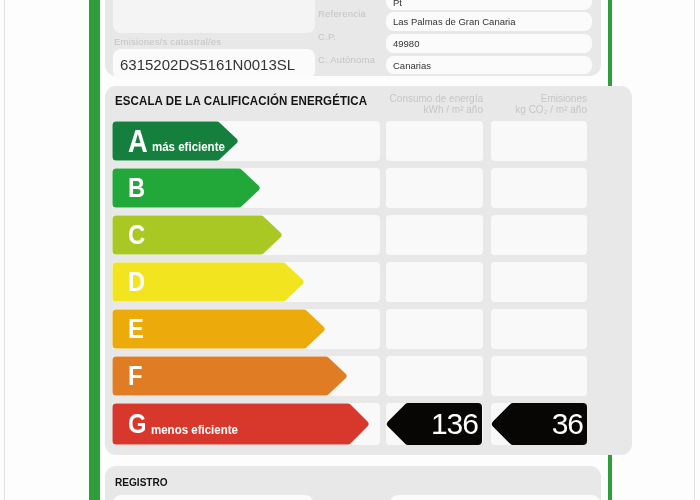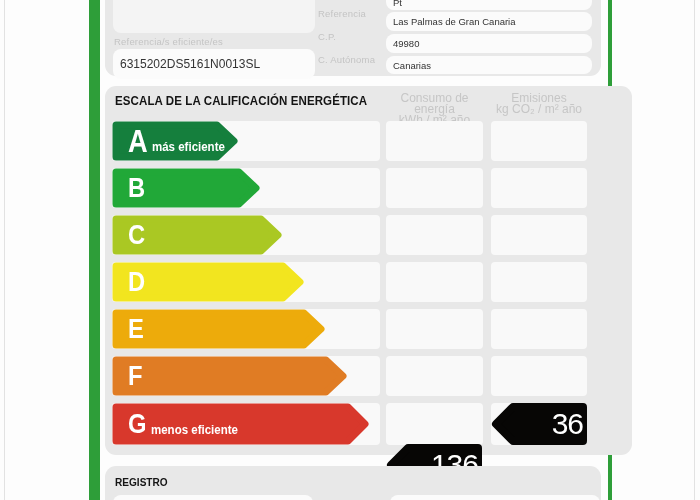--- a/index.html
+++ b/index.html
@@ -6,21 +6,21 @@
   .page{position:relative;width:700px;height:500px;overflow:hidden;background:#fdfdfd;
         font-family:"Liberation Sans", sans-serif;}
   .edge-line{position:absolute;top:0;bottom:0;width:1px;background:#e2e2e2;}
   .green-bar{position:absolute;top:0;bottom:0;background:#2e9e39;}
   .panel{position:absolute;background:#e8e8e8;border-radius:11px;}
   .whitebox{position:absolute;background:#fbfbfb;border-radius:8px;box-sizing:border-box;}
   .fieldlabel{position:absolute;color:#c4c4c4;font-size:9.5px;letter-spacing:.2px;}
   .fieldvalue{display:flex;align-items:center;padding-left:7px;font-size:9.5px;color:#333;}
   .scale-title{position:absolute;left:10px;top:8px;font-size:12px;font-weight:bold;color:#141414;
                letter-spacing:.1px;transform:scaleX(.96);transform-origin:left;}
-  .colhead{position:absolute;text-align:center;color:#c6c6c6;font-size:12px;line-height:11px;}
+  .colhead{position:absolute;text-align:right;color:#c6c6c6;font-size:10px;line-height:11px;}
   .row{position:absolute;left:0;width:100%;}
   .rowbox{position:absolute;background:#f9f9f9;border-radius:4px;}
   .arrow-wrap{position:absolute;left:7px;top:0;}
   .letter-line{position:absolute;left:16px;top:0;bottom:0;display:flex;align-items:center;color:#fff;}
   .letter{font-weight:bold;font-size:27px;transform:scaleX(.88);transform-origin:left center;line-height:1;}
   .letter.big{font-size:31px;}
   .eff-note{font-weight:bold;font-size:12.5px;margin-left:2px;margin-top:11px;transform:scaleX(.92);
             transform-origin:left center;white-space:nowrap;}
   .blackarrow{position:absolute;top:-1px;}
   .blackarrow .val{position:absolute;right:5px;top:50%;transform:translateY(-50%);
@@ -33,22 +33,22 @@
 
 <div class="page">
 
   <div class="edge-line" style="left:4px;"></div>
   <div class="edge-line" style="left:694px;"></div>
   <div class="green-bar" style="left:89px;width:11px;"></div>
   <div class="green-bar" style="left:608px;width:4px;"></div>
 
   <div class="panel" style="left:105px;top:-22px;width:496px;height:98px;">
     <div class="whitebox" style="left:8px;top:2px;width:202px;height:53px;background:#f4f4f4;"></div>
-    <div class="fieldlabel" style="left:9px;top:58px;">Referencia/s eficiente/es</div>
-    <div class="whitebox fieldvalue" style="left:8px;top:71px;width:202px;height:30px;font-size:12px;">6315202DS5161N0013SL</div>
+    <div class="fieldlabel" style="left:9px;top:58px;">Emisiones/s catastral/es</div>
+    <div class="whitebox fieldvalue" style="left:8px;top:71px;width:202px;height:30px;font-size:15px;">6315202DS5161N0013SL</div>
 
     <div class="fieldlabel" style="left:213px;top:30px;">Referencia</div>
     <div class="fieldlabel" style="left:213px;top:53px;">C.P.</div>
     <div class="fieldlabel" style="left:213px;top:76px;">C. Autónoma</div>
 
     <div class="whitebox fieldvalue" style="left:281px;top:6px;width:206px;height:26px;align-items:flex-end;padding-bottom:2px;">Pt</div>
     <div class="whitebox fieldvalue" style="left:281px;top:34px;width:206px;height:19px;">Las Palmas de Gran Canaria</div>
     <div class="whitebox fieldvalue" style="left:281px;top:56px;width:206px;height:19px;">49980</div>
     <div class="whitebox fieldvalue" style="left:281px;top:78px;width:206px;height:18px;">Canarias</div>
   </div>
@@ -130,21 +130,21 @@
         <div class="row" style="top: 317px; height: 42px;">
           <div class="rowbox" style="left: 7px; width: 268px; top: 0px; height: 42px;"></div>
           <div class="rowbox" style="left: 281px; width: 97px; top: 0px; height: 42px;"></div>
           <div class="rowbox" style="left: 386px; width: 96px; top: 0px; height: 42px;"></div>
           <div class="arrow-wrap" style="width: 257px; height: 42px;"><svg width="257" height="42">
               <polygon points="4,4 236,4 253,21 236,38 4,38" fill="#d8382c" stroke="#d8382c" stroke-width="7" stroke-linejoin="round"></polygon>
             </svg><div class="letter-line">
               <span class="letter">G</span>
               <span class="eff-note">menos eficiente</span>
             </div></div>
-          <div class="blackarrow" style="left: 281px; width: 97px; height: 44px; margin-top: 41px;"><svg width="97" height="44">
+          <div class="blackarrow" style="left: 281px; width: 97px; height: 44px;"><svg width="97" height="44">
               <polygon points="92,5 22,5 5,22 22,39 92,39" fill="#070605" stroke="#070605" stroke-width="8" stroke-linejoin="round"></polygon>
             </svg><div class="val">136</div></div>
           <div class="blackarrow" style="left: 386px; width: 97px; height: 44px;"><svg width="97" height="44">
               <polygon points="92,5 22,5 5,22 22,39 92,39" fill="#070605" stroke="#070605" stroke-width="8" stroke-linejoin="round"></polygon>
             </svg><div class="val">36</div></div>
         </div>
       </div>
   </div>
 
   <div class="panel" style="left:105px;top:466px;width:496px;height:70px;">

